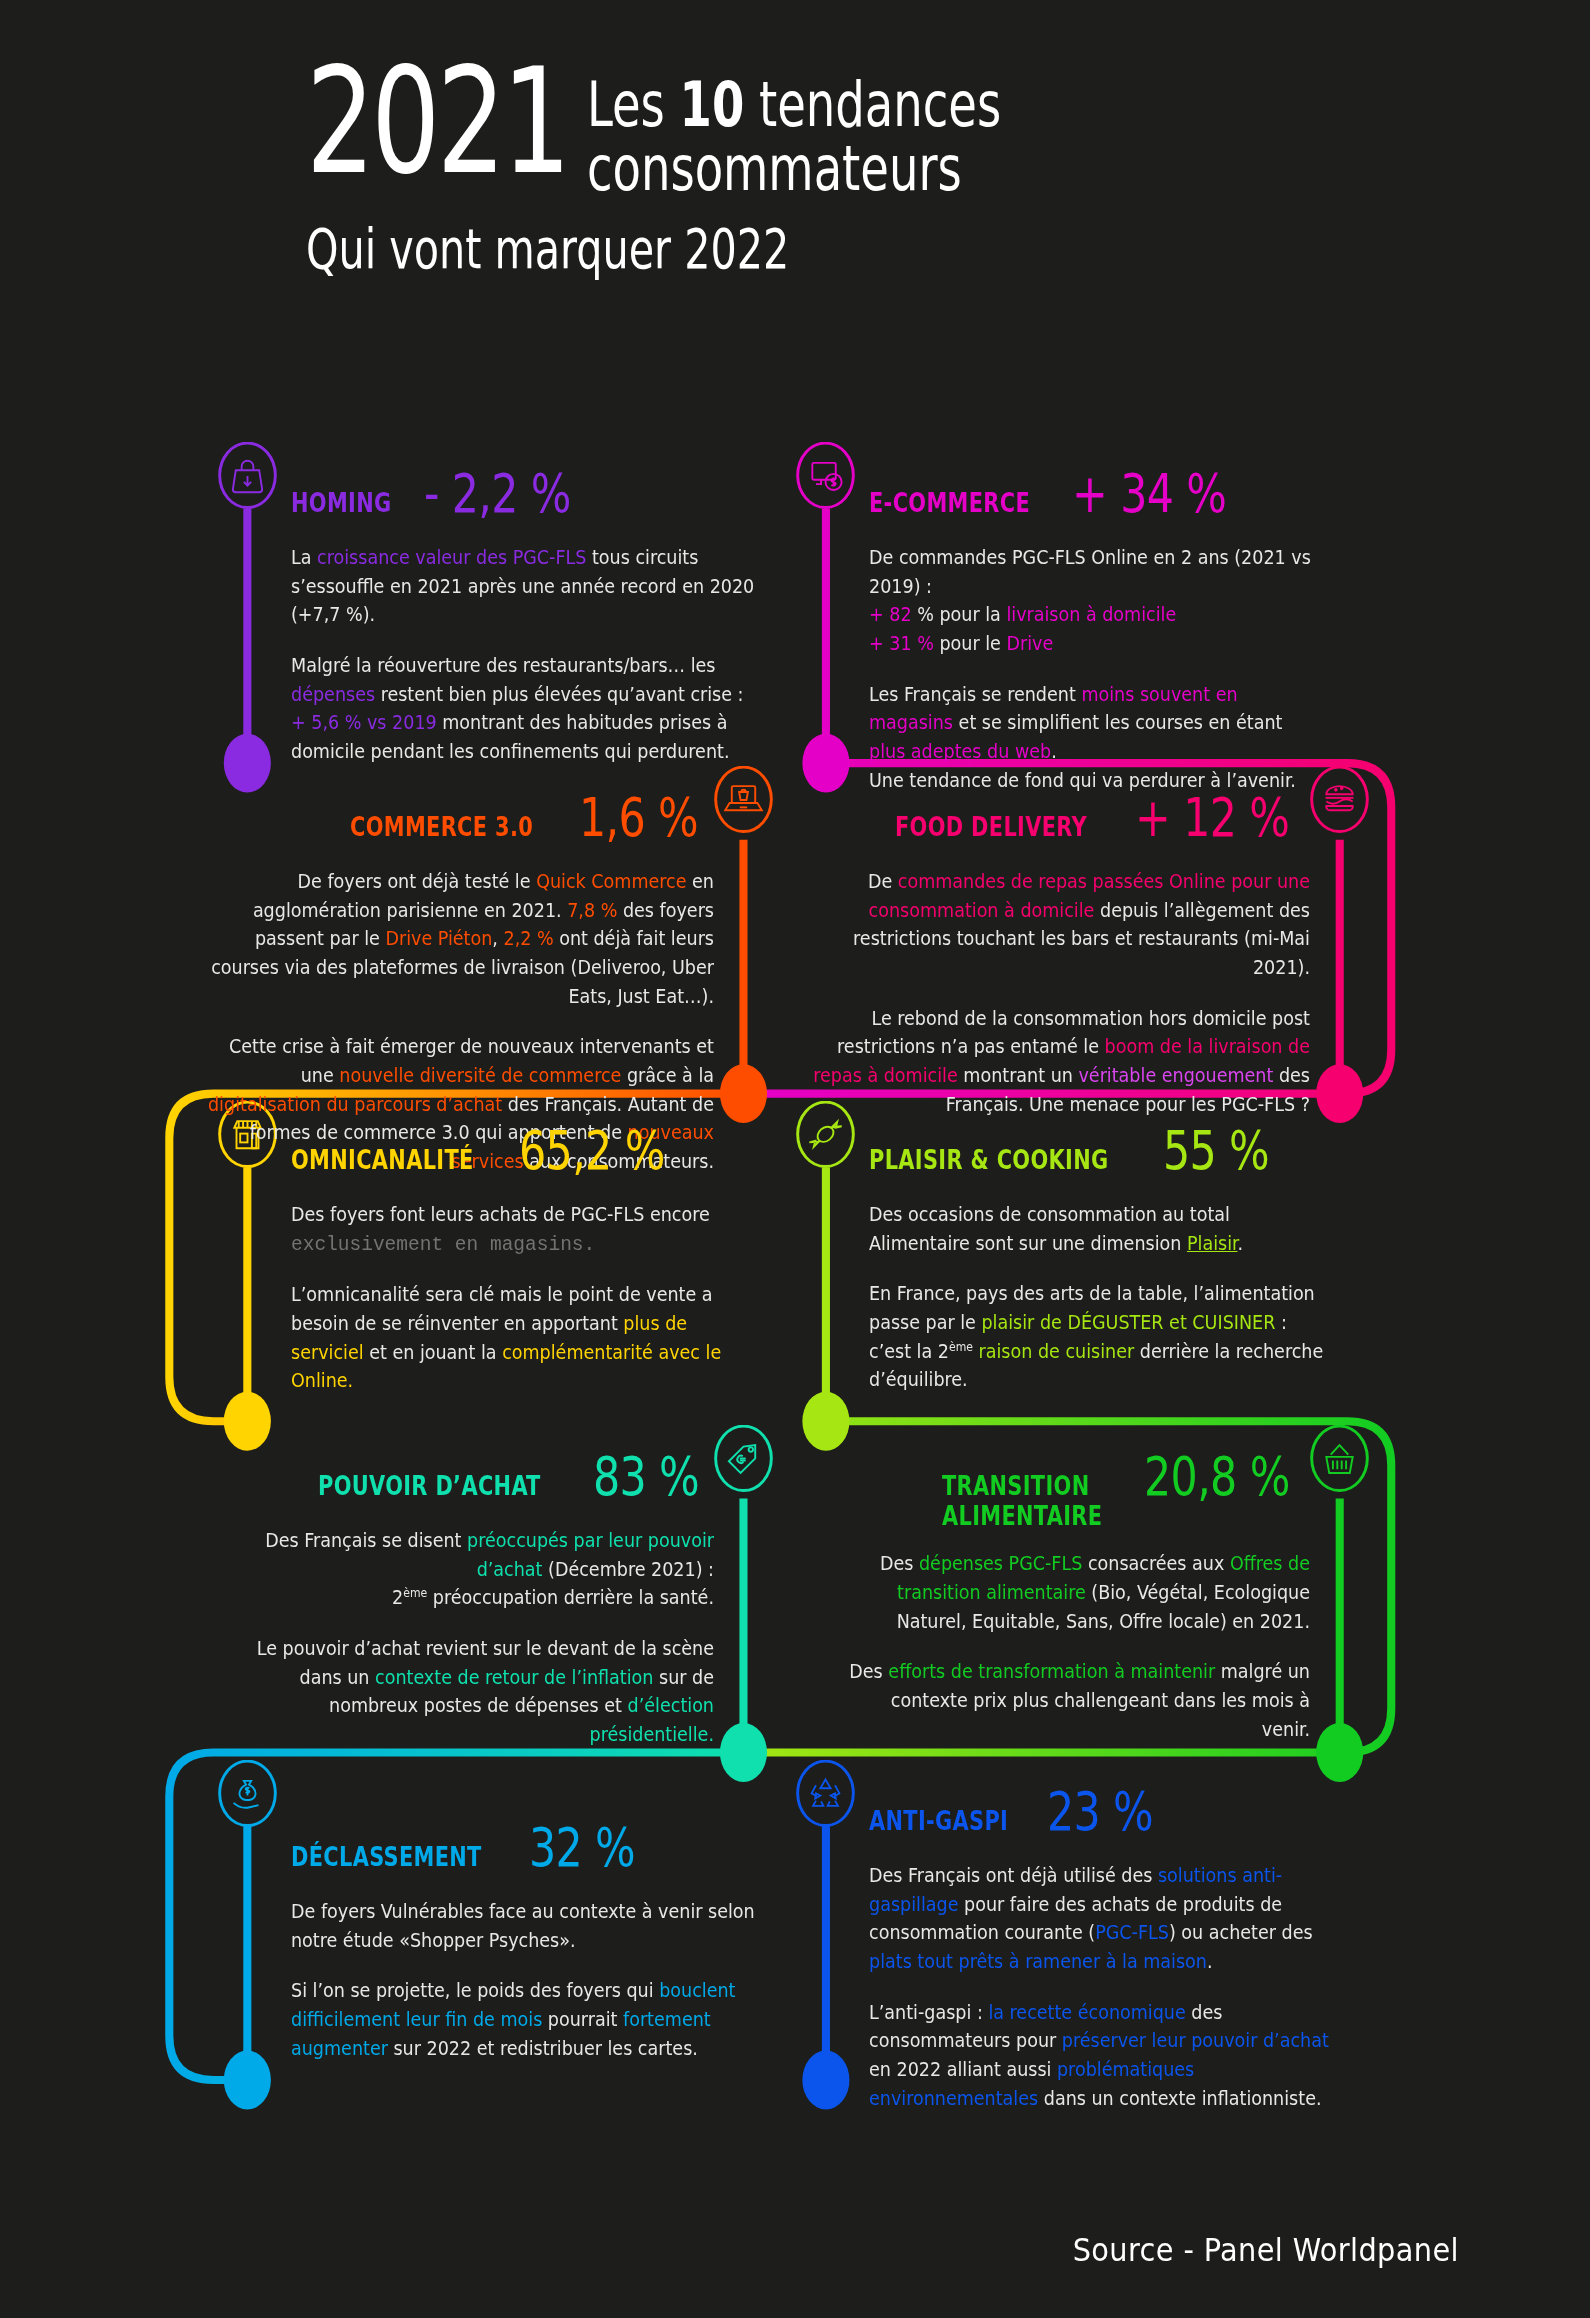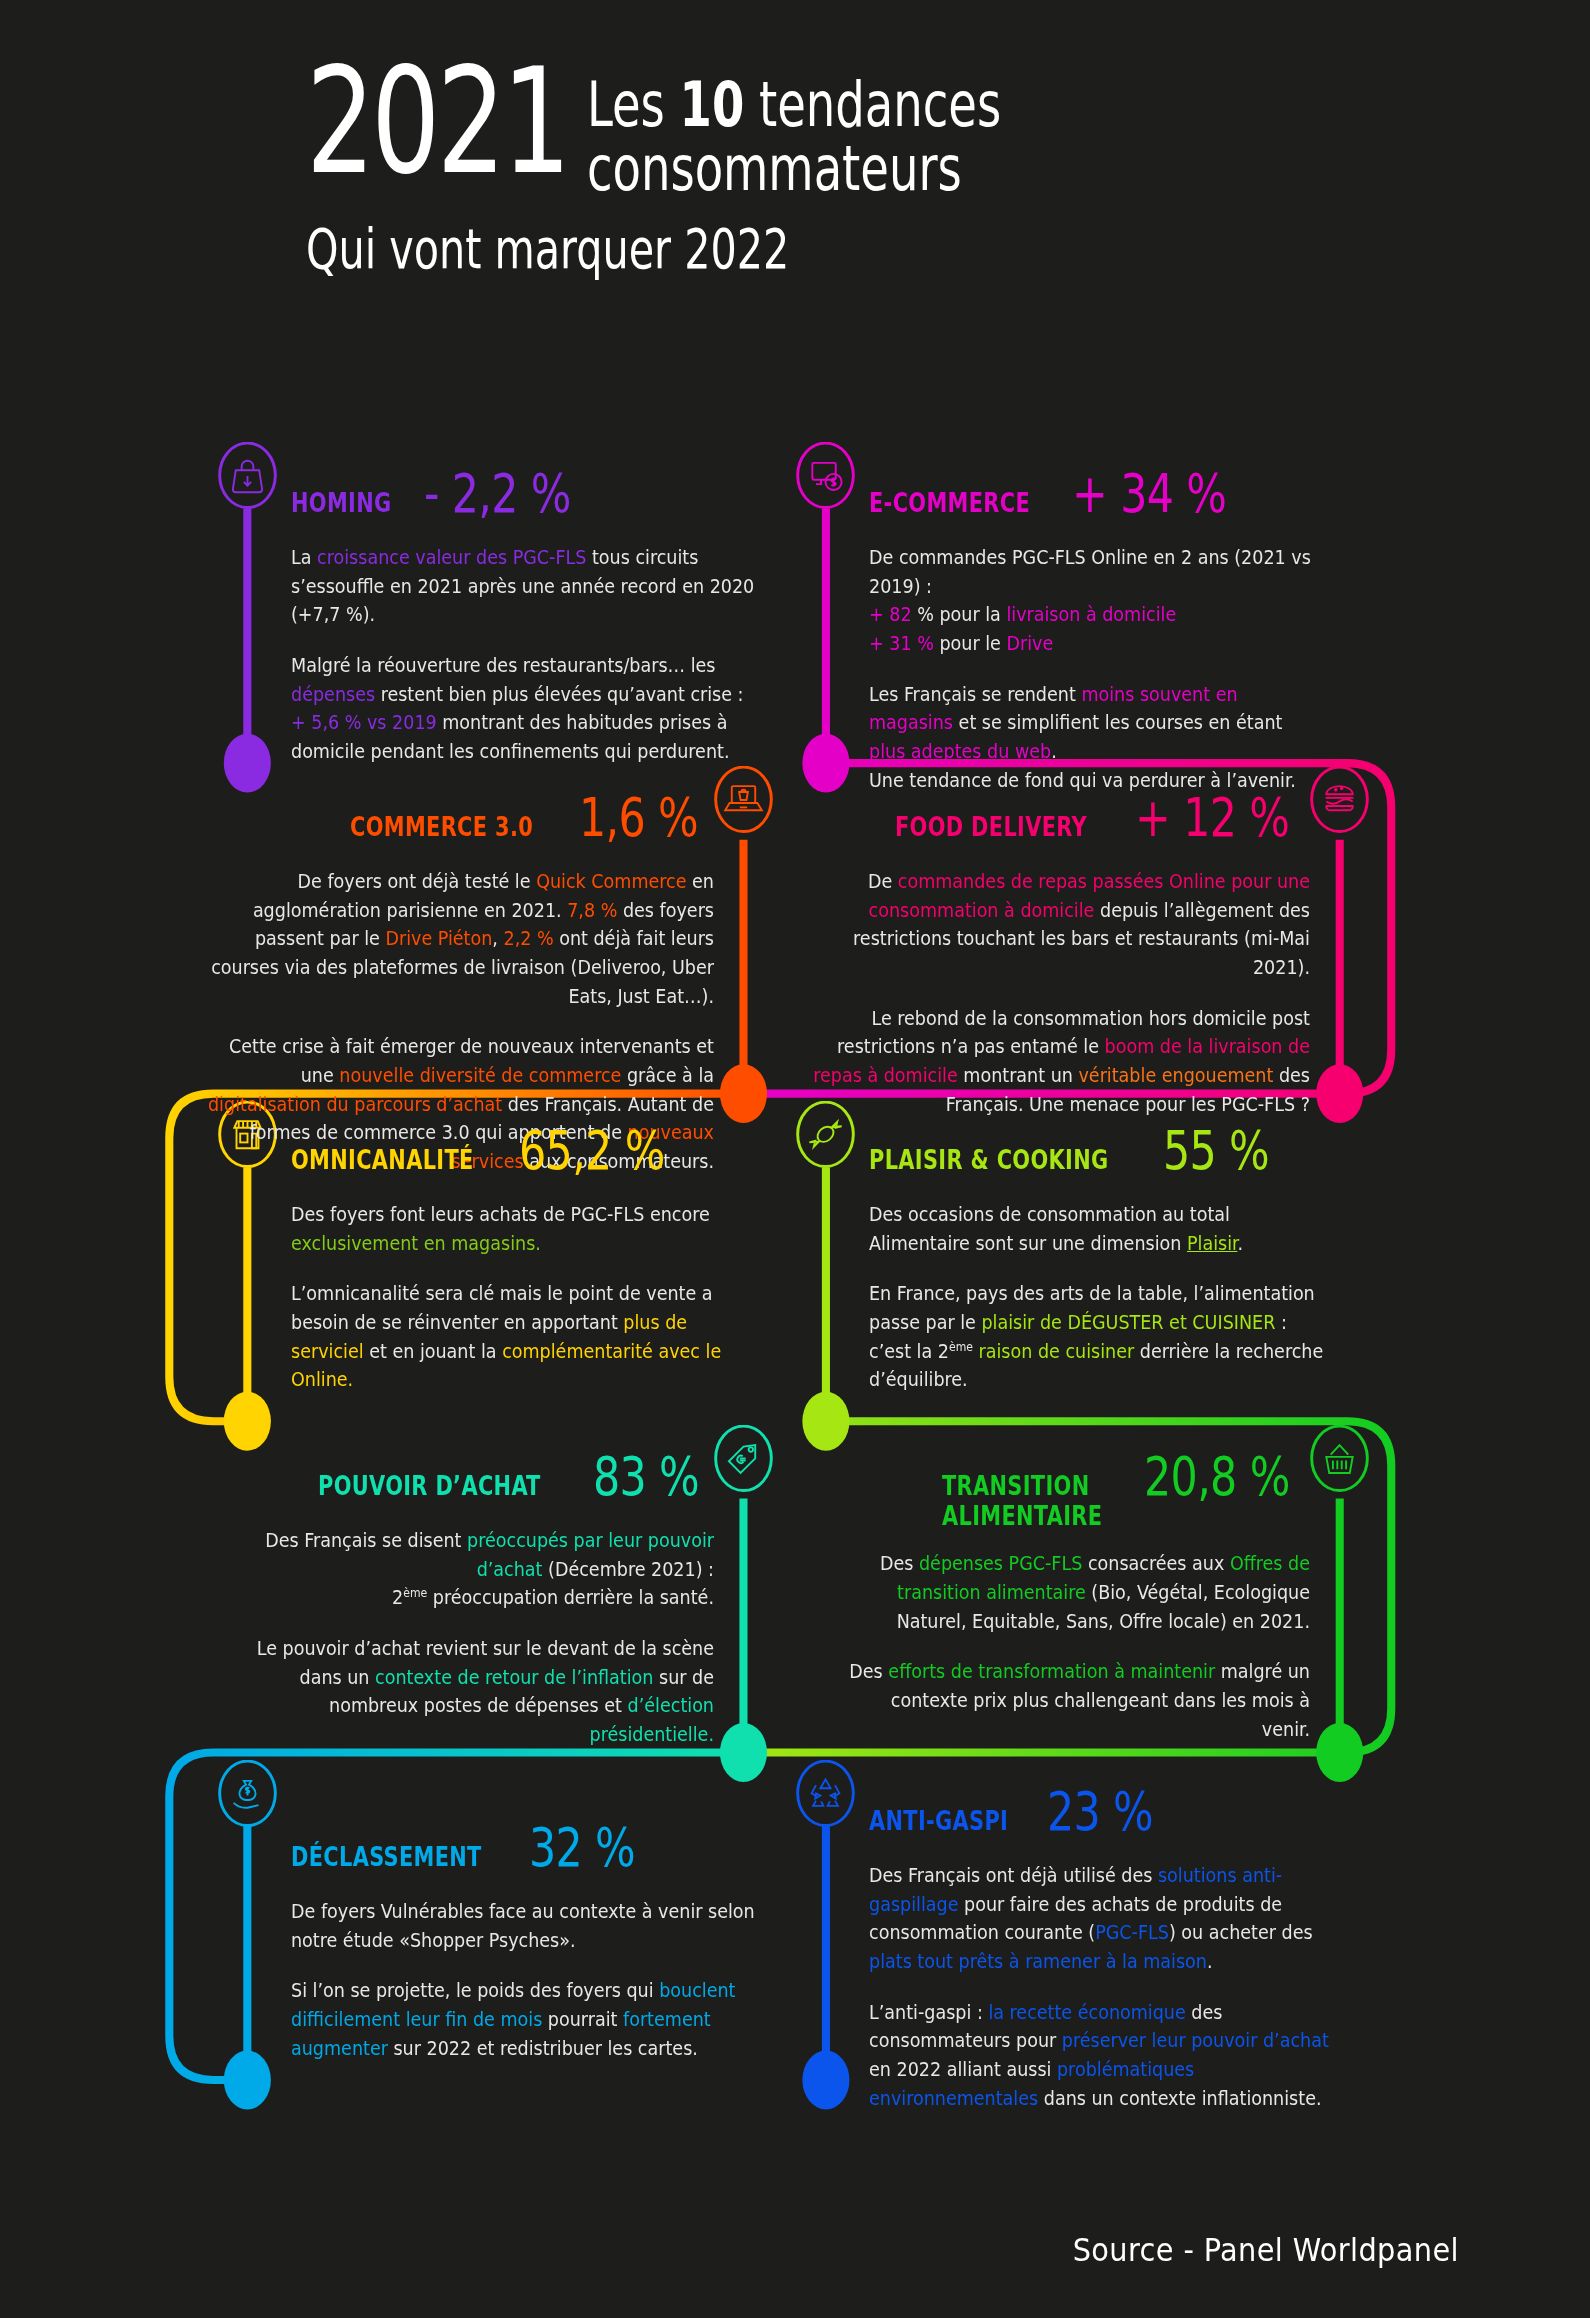--- a/index.html
+++ b/index.html
@@ -307,30 +307,30 @@
           <p><em>Cette crise à fait émerger de nouveaux intervenants et une </em><em style="color: rgb(255, 77, 0);">nouvelle diversité de commerce</em><em> grâce à la </em><em style="color: rgb(255, 77, 0);">digitalisation du parcours d’achat</em><em> des Français. Autant de formes de commerce 3.0 qui apportent de </em><em style="color: rgb(255, 77, 0);">nouveaux services</em><em> aux consommateurs.</em></p>
         </div>
       </div>
       <div class="block" style="left: 795px; top: 786px; width: 515px;">
         <div class="hdr r">
           <div class="lbl" style="color: rgb(245, 0, 110);">FOOD DELIVERY</div>
           <div class="val" style="color: rgb(245, 0, 110);">+ 12 %</div>
         </div>
         <div class="body right">
           <p><em>De </em><em style="color: rgb(245, 0, 110);">commandes de repas passées Online pour une consommation à domicile</em><em> depuis l’allègement des restrictions touchant les bars et restaurants (mi-Mai 2021).</em></p>
-          <p><em>Le rebond de la consommation hors domicile post restrictions n’a pas entamé le </em><em style="color: rgb(245, 0, 110);">boom de la livraison de repas à domicile</em><em> montrant un </em><em style="color: #f97316;">véritable engouement</em><em> des Français. Une menace pour les PGC-FLS ?</em></p>
+          <p><em>Le rebond de la consommation hors domicile post restrictions n’a pas entamé le </em><em style="color: rgb(245, 0, 110);">boom de la livraison de repas à domicile</em><em> montrant un </em><em style="color: #d946ef;">véritable engouement</em><em> des Français. Une menace pour les PGC-FLS ?</em></p>
         </div>
       </div>
       <div class="block" style="left: 291px; top: 1119px; width: 457px;">
         <div class="hdr">
           <div class="lbl" style="color: rgb(255, 212, 0);">OMNICANALITÉ</div>
           <div class="val" style="color: rgb(255, 212, 0);">65,2 %</div>
         </div>
         <div class="body">
-          <p><em>Des foyers font leurs achats de PGC-FLS encore </em><em style="color: #84cc16;">exclusivement en magasins.</em></p>
+          <p><em>Des foyers font leurs achats de PGC-FLS encore </em><em style="color: #737373; font-family: Liberation Mono, monospace;">exclusivement en magasins.</em></p>
           <p><em>L’omnicanalité sera clé mais le point de vente a besoin de se réinventer en apportant </em><em style="color: rgb(255, 212, 0);">plus de serviciel</em><em> et en jouant la </em><em style="color: rgb(255, 212, 0);">complémentarité avec le Online.</em></p>
         </div>
       </div>
       <div class="block" style="left: 869px; top: 1119px; width: 457px;">
         <div class="hdr">
           <div class="lbl" style="color: rgb(166, 230, 18);">PLAISIR &amp; COOKING</div>
           <div class="val" style="color: rgb(166, 230, 18);">55 %</div>
         </div>
         <div class="body">
           <p><em>Des occasions de consommation au total Alimentaire sont sur une dimension </em><em style="color: rgb(166, 230, 18); text-decoration: underline;">Plaisir</em><em>.</em></p>

